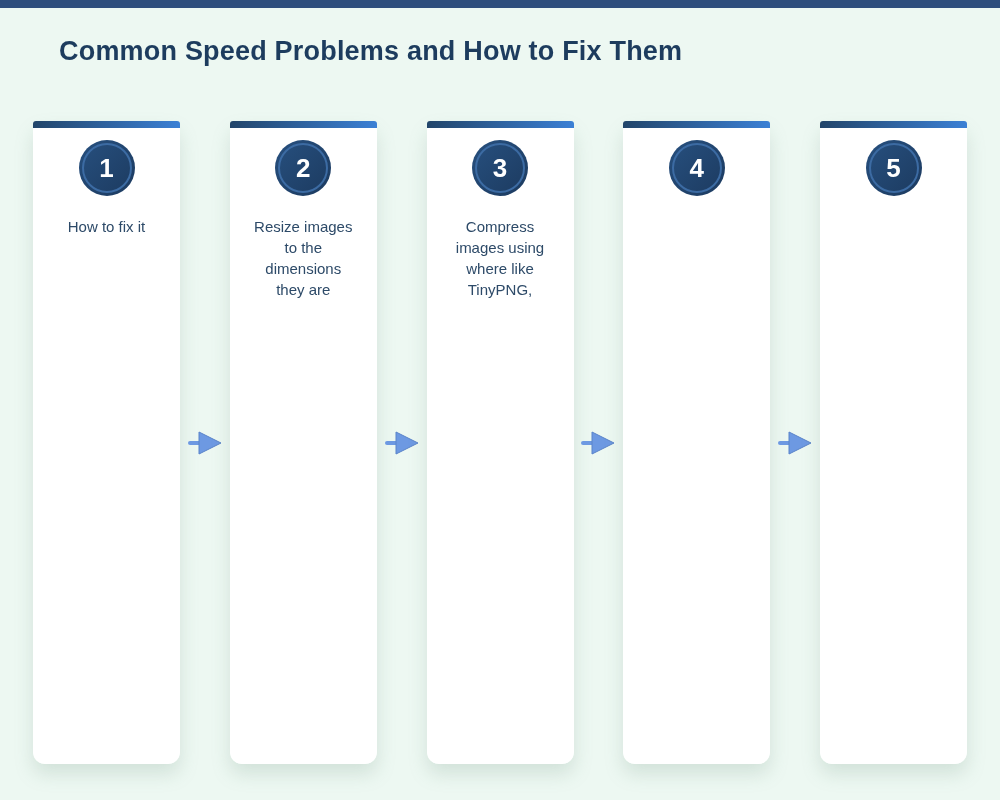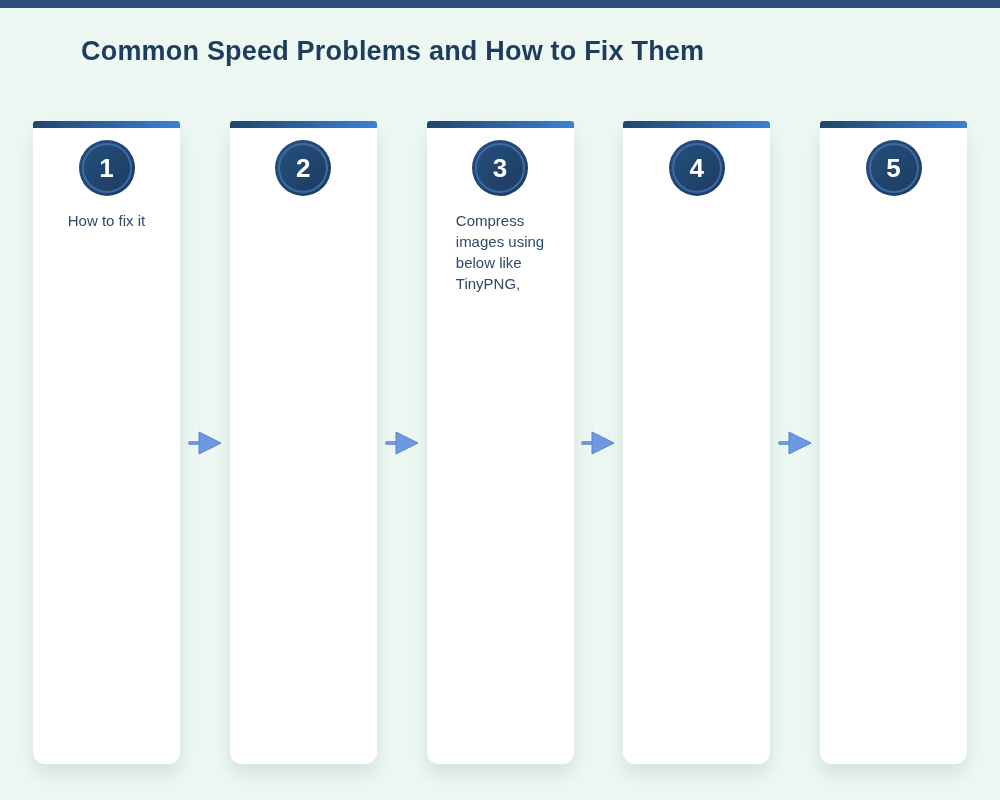--- a/index.html
+++ b/index.html
@@ -9,21 +9,21 @@
     overflow: hidden;
     font-family: "Liberation Sans", sans-serif;
     background: #edf8f2;
   }
   .top-bar {
     width: 100%;
     height: 8px;
     background: #2e4e7d;
   }
   .page-title {
-    margin: 28px 0 0 81px;
+    margin: 28px 0 0 59px;
     font-size: 27px;
     font-weight: 700;
     color: #1d3c5e;
     letter-spacing: 0.2px;
   }
   .steps-row {
     display: flex;
     align-items: stretch;
     padding: 0 33px;
     margin-top: 54px;
@@ -73,25 +73,25 @@
     inset: 3px;
     border: 2px solid #3c6ba3;
     border-radius: 50%;
   }
   .step-number {
     color: #ffffff;
     font-size: 26px;
     font-weight: 700;
   }
   .step-text {
-    margin-top: 14px;
+    margin-top: 20px;
     font-size: 15px;
     line-height: 21px;
     color: #2d4a68;
-    text-align: left;
+    text-align: center;
     white-space: pre-line;
   }
   .arrow-cell {
     flex: 1 1 auto;
     display: flex;
     align-items: center;
     justify-content: center;
   }
   .arrow-icon-svg {
     display: block;
@@ -122,39 +122,43 @@
       <polygon points="11,1 33,12 11,23" fill="#6d99e2" stroke="#5b84c9" stroke-width="1"></polygon>
     </svg>
   </div>
 
   <div class="step-card">
     <div class="card-top-accent"></div>
     <div class="card-body">
       <div class="step-circle">
         <span class="step-number">2</span>
       </div>
+      <div class="step-text">Resize images
+to the
+dimensions
+they are</div>
     </div>
   </div>
 
   <div class="arrow-cell">
     <svg class="arrow-icon-svg" width="34" height="24" viewBox="0 0 34 24">
       <rect x="0" y="10" width="14" height="4" rx="2" fill="#6d99e2"></rect>
       <polygon points="11,1 33,12 11,23" fill="#6d99e2" stroke="#5b84c9" stroke-width="1"></polygon>
     </svg>
   </div>
 
   <div class="step-card">
     <div class="card-top-accent"></div>
     <div class="card-body">
       <div class="step-circle">
         <span class="step-number">3</span>
       </div>
       <div class="step-text">Compress
 images using
-below like
+where like
 TinyPNG,</div>
     </div>
   </div>
 
   <div class="arrow-cell">
     <svg class="arrow-icon-svg" width="34" height="24" viewBox="0 0 34 24">
       <rect x="0" y="10" width="14" height="4" rx="2" fill="#6d99e2"></rect>
       <polygon points="11,1 33,12 11,23" fill="#6d99e2" stroke="#5b84c9" stroke-width="1"></polygon>
     </svg>
   </div>

